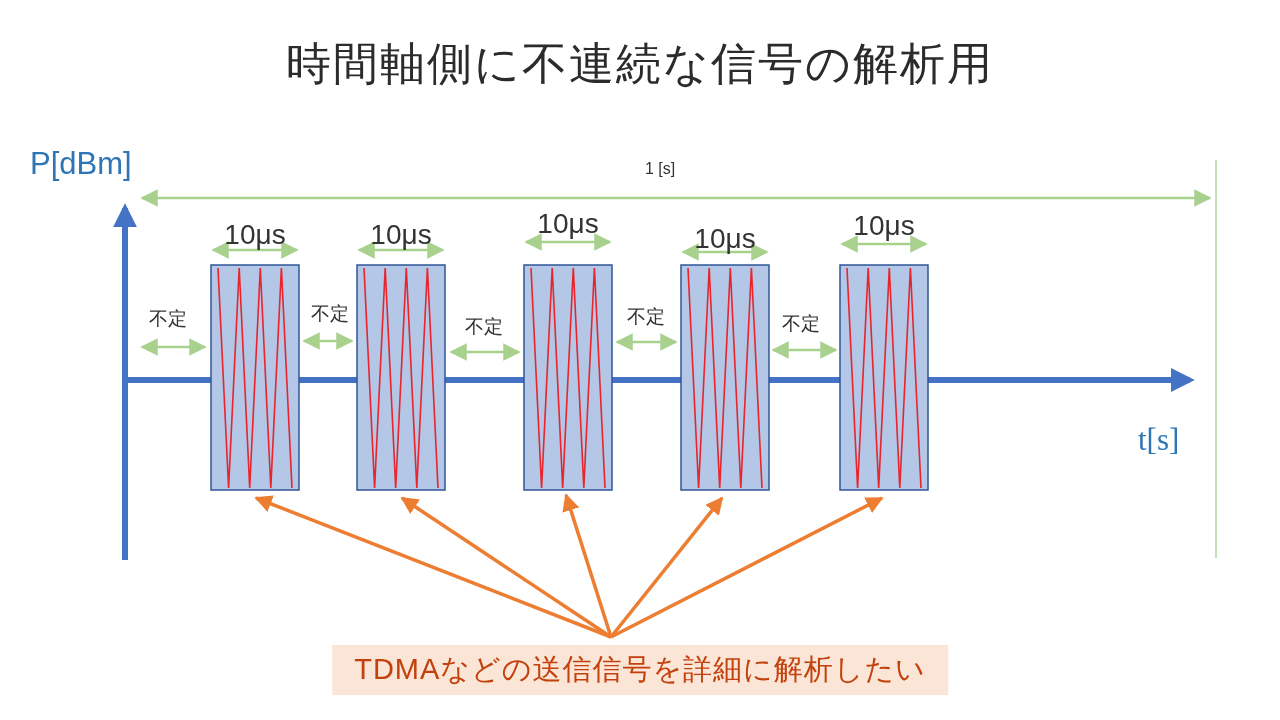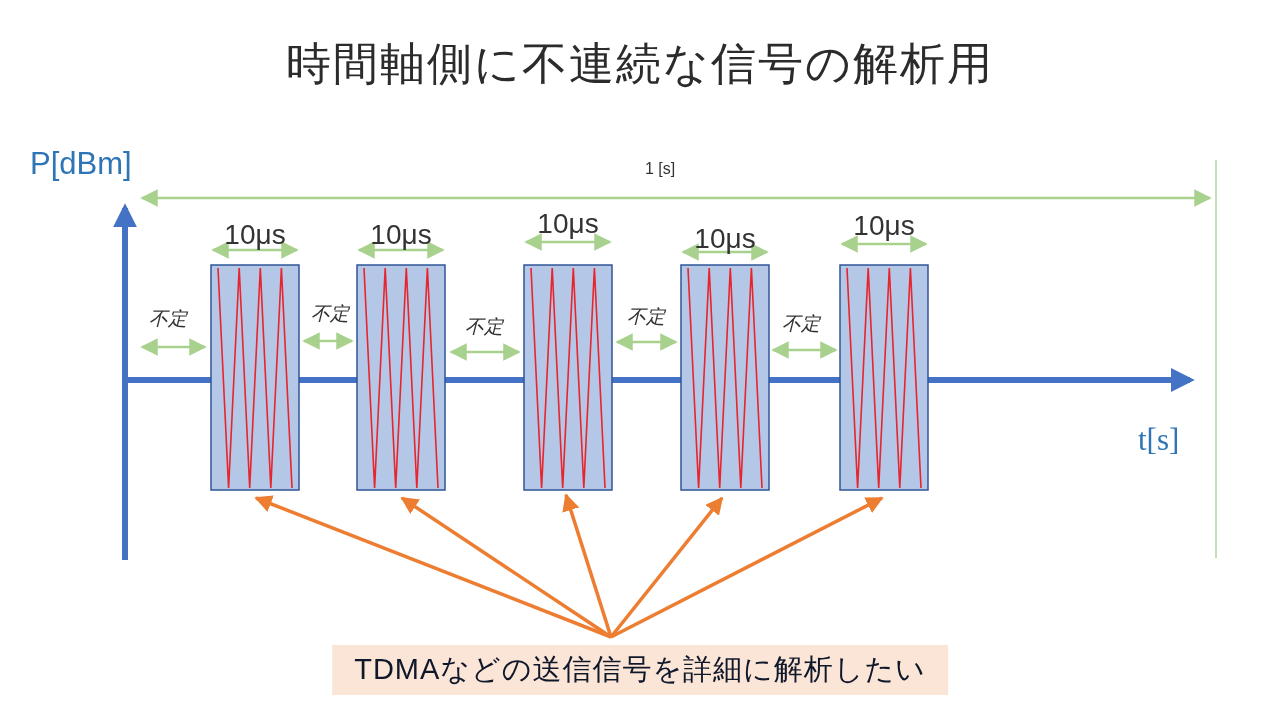--- a/index.html
+++ b/index.html
@@ -46,32 +46,31 @@
     font-size: 28px;
   }
   .pw1 { left: 255px; top: 219px; }
   .pw2 { left: 401px; top: 219px; }
   .pw3 { left: 568px; top: 208px; }
   .pw4 { left: 725px; top: 223px; }
   .pw5 { left: 884px; top: 210px; }
   .gap {
     transform: translateX(-50%);
     font-size: 19px;
-    font-style: italic;
   }
   .gap1 { left: 168px; top: 306px; }
   .gap2 { left: 330px; top: 301px; }
   .gap3 { left: 484px; top: 314px; }
   .gap4 { left: 646px; top: 304px; }
   .gap5 { left: 801px; top: 311px; }
   .note {
     left: 640px; top: 645px;
     transform: translateX(-50%);
     background: #FBE5D6;
-    color: #0f172a;
+    color: #c2410c;
     font-size: 29px;
     padding: 5px 22px;
     letter-spacing: 1px;
   }
 </style>
 </head>
 <body>
 
 <div class="slide">
 

